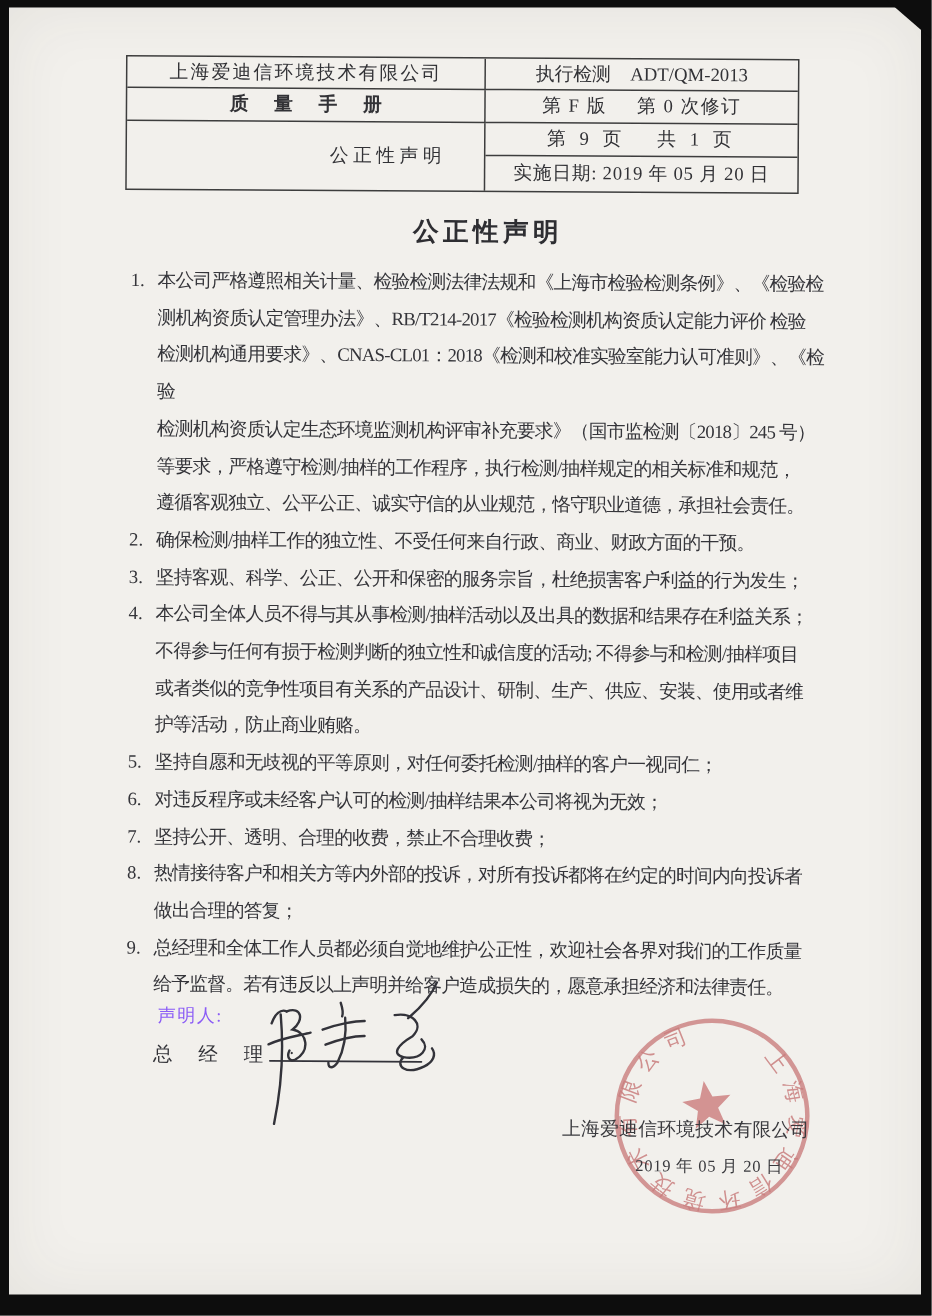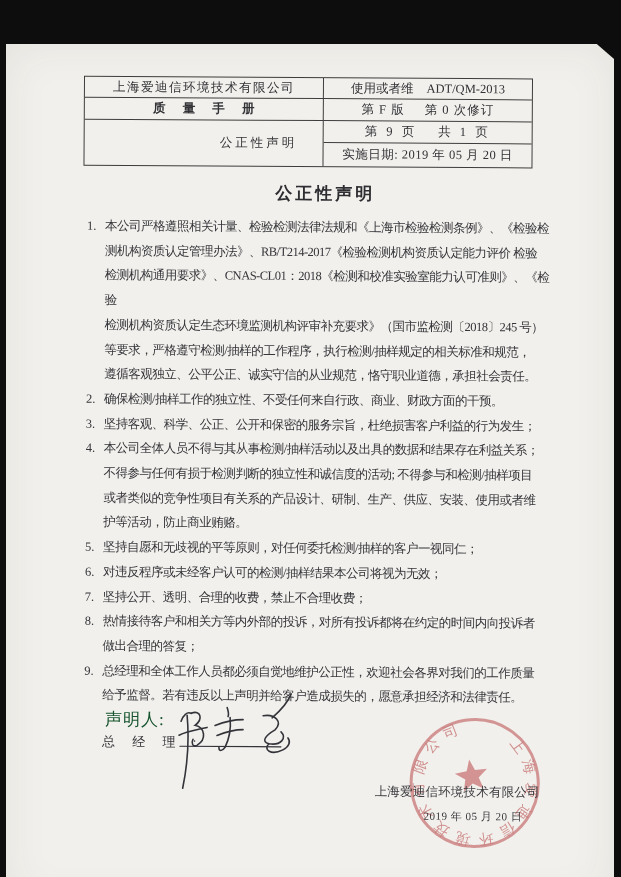--- a/index.html
+++ b/index.html
@@ -1,21 +1,21 @@
 <!DOCTYPE html>
 <html><head>
 <meta charset="utf-8">
 <style>
   html,body{margin:0;padding:0;}
   body{
     width:621px;height:877px;position:relative;overflow:hidden;
     font-family:"Liberation Serif","DejaVu Serif",serif;
     background:#0d0d0d;
   }
-  .scan-frame{position:absolute;inset:0;background:#0d0d0d;margin-top:39px;}
+  .scan-frame{position:absolute;inset:0;background:#0d0d0d;}
   .corner-tr{
     position:absolute;top:0;right:0;width:30px;height:26px;background:#0d0d0d;z-index:30;
     clip-path:polygon(0 0,100% 0,100% 100%);
   }
   .page{
     position:absolute;left:6px;top:5px;width:608px;height:858px;
     background:#f2f0ec;color:#39393d;
     box-shadow:inset 0 0 45px rgba(60,55,45,.07);
   }
   .content{position:absolute;inset:0;transform:rotate(0.35deg);transform-origin:300px 200px;}
@@ -46,42 +46,42 @@
     text-align:center;font-size:17px;font-weight:bold;letter-spacing:3px;color:#2e2e32;
   }
 
   
   .list{position:absolute;left:81px;top:171px;width:472px;}
   .s-item{position:relative;padding-left:18px;font-size:12.5px;line-height:24.7px;letter-spacing:-0.5px;color:#35353a;}
   .s-item .num{position:absolute;left:0;top:0;letter-spacing:0;}
   .s-item .itext{white-space:pre-line;text-align:left;}
 
   
-  .declarant{position:absolute;left:102px;top:665px;font-size:17px;letter-spacing:1px;color:#14532d;}
+  .declarant{position:absolute;left:102px;top:665px;font-size:12px;letter-spacing:1px;color:#8b5cf6;}
   .gm-label{position:absolute;left:99px;top:690px;font-size:13px;letter-spacing:7px;color:#333338;}
   .sig-svg{position:absolute;left:172px;top:648px;z-index:5;}
 
   
   .stamp{position:absolute;left:402px;top:668px;width:140px;height:140px;z-index:1;transform:rotate(-9deg);}
 
   
   .f-company{position:absolute;left:372px;top:739px;font-size:12.5px;letter-spacing:.2px;color:#3a3a3e;z-index:6;}
   .f-date{position:absolute;left:421px;top:764px;font-size:11px;letter-spacing:.5px;color:#3a3a3e;z-index:6;}
 </style>
 </head>
 <body>
 
 <div class="scan-frame">
   <div class="page">
     <div class="content">
 
       <div class="doc-table">
         <div class="cell c-company bb br">上海爱迪信环境技术有限公司</div>
         <div class="cell c-docno bb">
-          <span>使用或者维</span>
+          <span>执行检测</span>
           <span>ADT/QM-2013</span>
         </div>
         <div class="cell c-manual bb br">质 量 手 册</div>
         <div class="cell c-version bb">
           <span>第 F 版</span>
           <span>第 0 次修订</span>
         </div>
         <div class="cell c-titleval br">公正性声明</div>
         <div class="cell c-pageinfo bb">
           <span>第 9 页</span>

